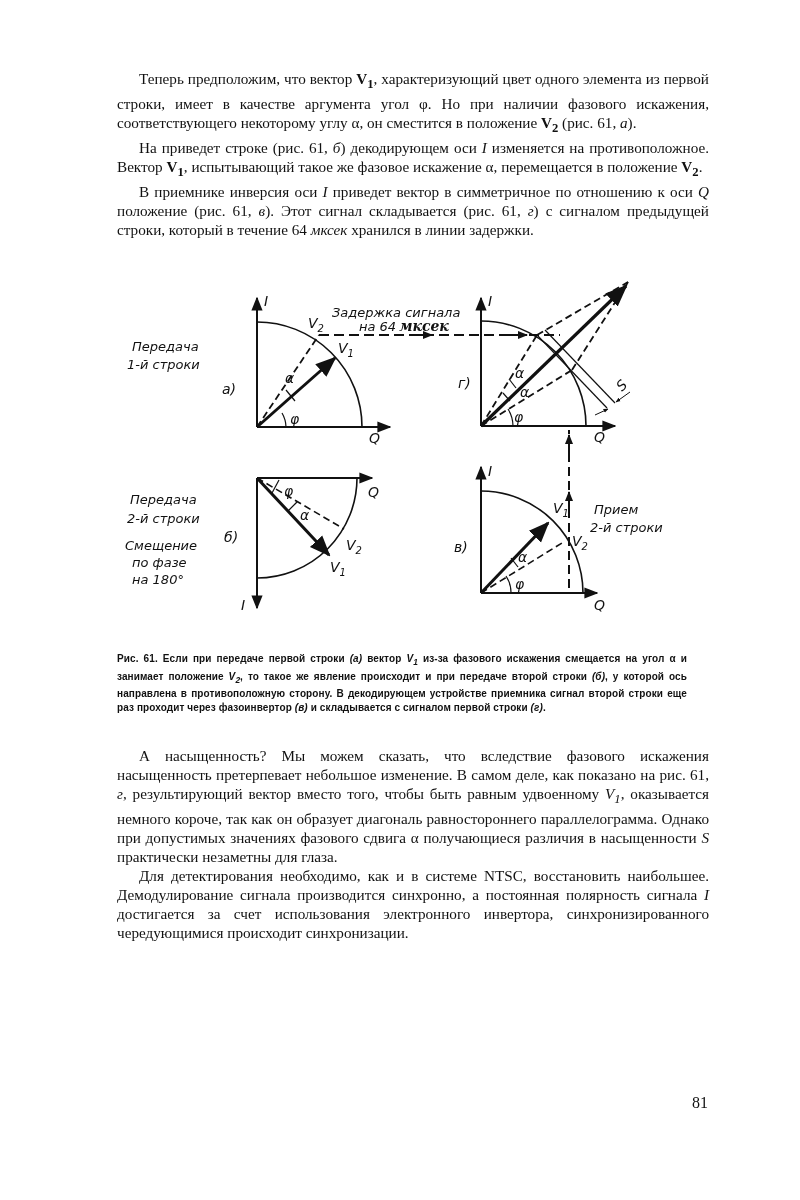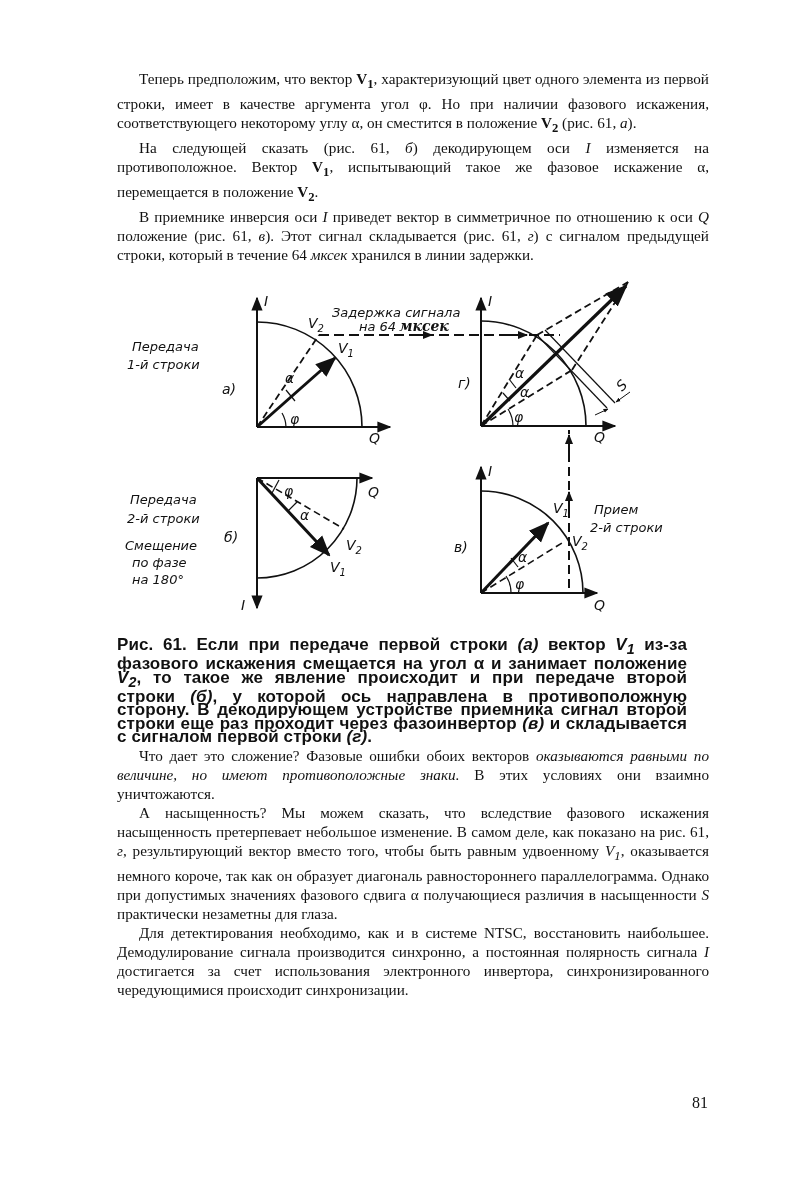--- a/index.html
+++ b/index.html
@@ -6,38 +6,38 @@
   body { width: 800px; height: 1200px; position: relative; overflow: hidden;
          font-family: "Liberation Serif", "DejaVu Serif", serif; color: #111; }
   .page { position: absolute; left: 0; top: 0; width: 800px; height: 1200px; padding-left: 34px; }
   .text-block { position: absolute; left: 117px; width: 592px; font-size: 15.2px; line-height: 19px;
                 text-align: justify; }
   .text-block p { margin: 0; text-indent: 22px; }
   .top-block { top: 69px; }
   .bottom-block { top: 746px; }
   .bold { font-weight: bold; }
   .it { font-style: italic; }
-  .caption { position: absolute; left: 117px; top: 638px; width: 570px;
+  .caption { position: absolute; left: 117px; top: 652px; width: 570px;
              font-family: "Liberation Sans", "DejaVu Sans", sans-serif; font-weight: bold;
-             font-size: 17px; line-height: 13.6px; text-align: justify; letter-spacing: 0.1px; }
+             font-size: 10px; line-height: 13.6px; text-align: justify; letter-spacing: 0.1px; }
   .page-number { position: absolute; left: 692px; top: 1094px; font-size: 16px; font-weight: normal; }
   .figure { position: absolute; left: 110px; top: 270px; width: 560px; height: 360px; }
   .figure svg { width: 560px; height: 360px; }
   .lbl { font-family: "DejaVu Sans", sans-serif; font-style: italic; font-size: 14px; fill: #111; }
   .lbl-s { font-family: "DejaVu Sans", sans-serif; font-style: italic; font-size: 13px; fill: #111; }
   .lbl-b { font-family: "DejaVu Serif", serif; font-style: italic; font-weight: bold; font-size: 14px; fill: #111; }
 </style>
 </head>
 <body>
 
 <div class="page">
 
   <div class="text-block top-block">
     <p><span>Теперь предположим, что вектор </span><span class="bold"><span>V</span><sub>1</sub></span><span>, характеризующий цвет одного элемента из первой строки, имеет в качестве аргумента угол φ. Но при наличии фазового искажения, соответствующего некоторому углу α, он сместится в положение </span><span class="bold"><span>V</span><sub>2</sub></span><span> (рис. 61, </span><span class="it">а</span><span>).</span></p>
-    <p><span>На следующей сказать (рис. 61, </span><span class="it">б</span><span>) декодирующем оси </span><span class="it">I</span><span> изменяется на противоположное. Вектор </span><span class="bold"><span>V</span><sub>1</sub></span><span>, испытывающий такое же фазовое искажение α, перемещается в положение </span><span class="bold"><span>V</span><sub>2</sub></span><span>.</span></p>
+    <p><span>На приведет строке (рис. 61, </span><span class="it">б</span><span>) декодирующем оси </span><span class="it">I</span><span> изменяется на противоположное. Вектор </span><span class="bold"><span>V</span><sub>1</sub></span><span>, испытывающий такое же фазовое искажение α, перемещается в положение </span><span class="bold"><span>V</span><sub>2</sub></span><span>.</span></p>
     <p><span>В приемнике инверсия оси </span><span class="it">I</span><span> приведет вектор в симметричное по отношению к оси </span><span class="it">Q</span><span> положение (рис. 61, </span><span class="it">в</span><span>). Этот сигнал складывается (рис. 61, </span><span class="it">г</span><span>) с сигналом предыдущей строки, который в течение 64 </span><span class="it">мксек</span><span> хранился в линии задержки.</span></p>
   </div>
 
   <div class="figure">
     <svg viewBox="0 0 560 360">
       <defs>
         <marker id="ah" viewBox="0 0 10 10" refX="9" refY="5" markerWidth="7" markerHeight="7" orient="auto-start-reverse">
           <path d="M0,1 L10,5 L0,9 z" fill="#111"></path>
         </marker>
         <marker id="ahb" viewBox="0 0 10 10" refX="9" refY="5" markerWidth="5" markerHeight="5" orient="auto-start-reverse">
@@ -142,19 +142,18 @@
         <text class="lbl" x="344" y="282">в)</text>
         <text class="lbl-s" x="484" y="244">Прием</text>
         <text class="lbl-s" x="480" y="262">2-й строки</text>
       </g>
     </svg>
   </div>
 
   <div class="caption"><span>Рис. 61. Если при передаче первой строки </span><span class="it">(а)</span><span> вектор </span><span class="it"><span>V</span><sub>1</sub></span><span> из-за фазового искажения смещается на угол α и занимает положение </span><span class="it"><span>V</span><sub>2</sub></span><span>, то такое же явление происходит и при передаче второй строки </span><span class="it">(б)</span><span>, у которой ось направлена в противоположную сторону. В декодирующем устройстве приемника сигнал второй строки еще раз проходит через фазоинвертор </span><span class="it">(в)</span><span> и складывается с сигналом первой строки </span><span class="it">(г)</span><span>.</span></div>
 
   <div class="text-block bottom-block">
-    <p><span>Что дает это сложение? Фазовые ошибки обоих векторов </span><span class="it">оказываются равными по величине, но имеют противоположные знаки.</span><span> В этих условиях они взаимно уничтожаются.</span></p>
     <p><span>А насыщенность? Мы можем сказать, что вследствие фазового искажения насыщенность претерпевает небольшое изменение. В самом деле, как показано на рис. 61, </span><span class="it">г</span><span>, результирующий вектор вместо того, чтобы быть равным удвоенному </span><span class="it"><span>V</span><sub>1</sub></span><span>, оказывается немного короче, так как он образует диагональ равностороннего параллелограмма. Однако при допустимых значениях фазового сдвига α получающиеся различия в насыщенности </span><span class="it">S</span><span> практически незаметны для глаза.</span></p>
     <p><span>Для детектирования необходимо, как и в системе NTSC, восстановить наибольшее. Демодулирование сигнала производится синхронно, а постоянная полярность сигнала </span><span class="it">I</span><span> достигается за счет использования электронного инвертора, синхронизированного чередующимися происходит синхронизации.</span></p>
   </div>
 
   <div class="page-number">81</div>
 </div>
 
 </body></html>

